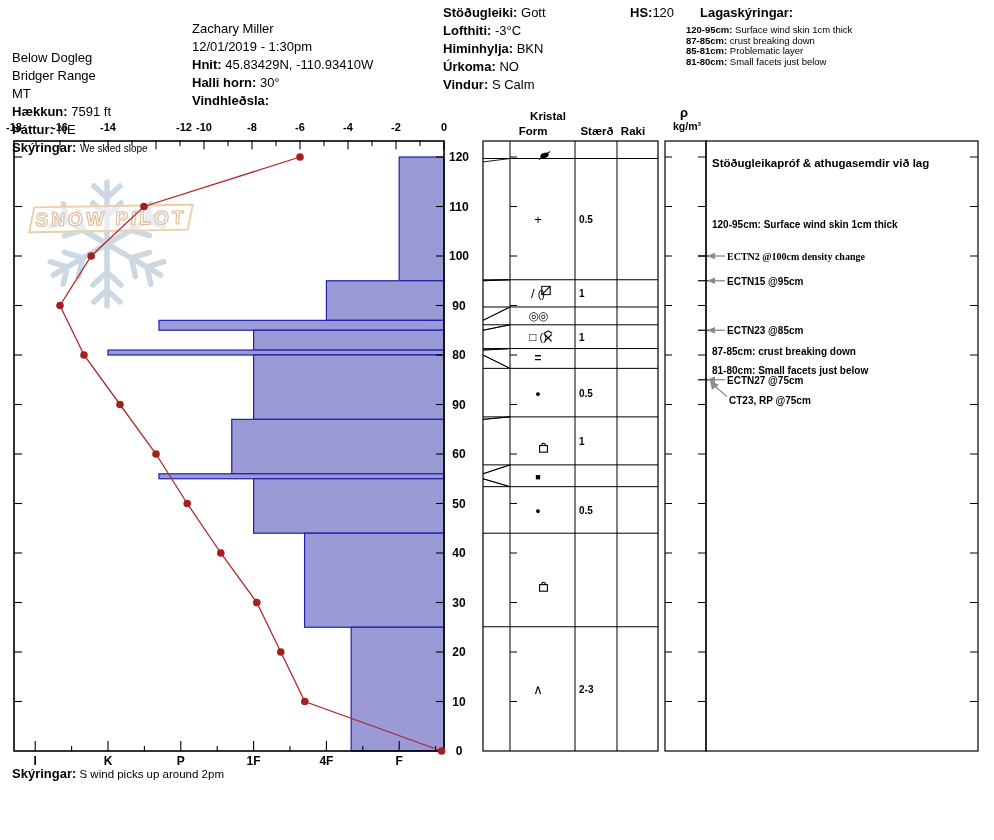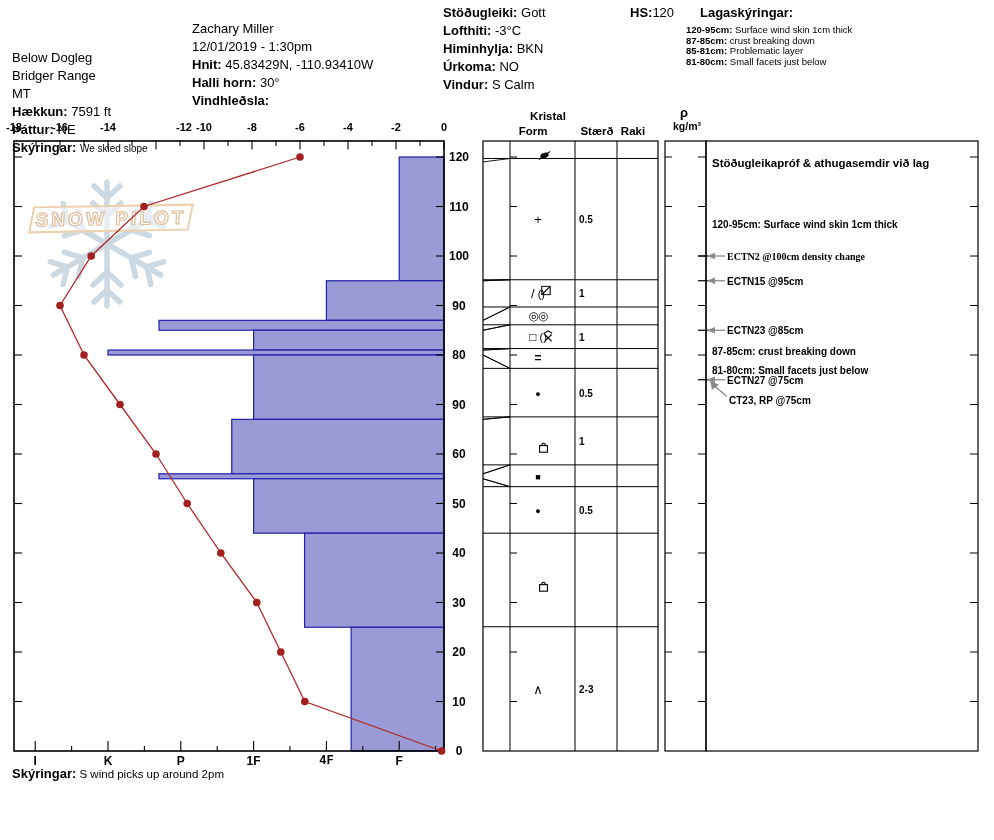--- a/index.html
+++ b/index.html
@@ -318,21 +318,21 @@
     <span class="ov dlbl" style="left:459px; top:404.5px;">90</span>
     <span class="ov dlbl" style="left:459px; top:355px;">80</span>
     <span class="ov dlbl" style="left:459px; top:305.5px;">90</span>
     <span class="ov dlbl" style="left:459px; top:256px;">100</span>
     <span class="ov dlbl" style="left:459px; top:206.5px;">110</span>
     <span class="ov dlbl" style="left:459px; top:157px;">120</span>
     <span class="ov hlbl" style="left:35.200000000000045px; top:761px;">I</span>
     <span class="ov hlbl" style="left:108px; top:761px;">K</span>
     <span class="ov hlbl" style="left:180.8px; top:761px;">P</span>
     <span class="ov hlbl" style="left:253.60000000000002px; top:761px;">1F</span>
-    <span class="ov hlbl" style="left:326.4px; top:761px;font-family:Liberation Mono, monospace;">4F</span>
+    <span class="ov hlbl" style="left:326.4px; top:761px;">4F</span>
     <span class="ov hlbl" style="left:399.2px; top:761px;">F</span>
     <span class="ov thead" style="left:548px; top:116px;text-align:center;">Kristal</span>
     <span class="ov thead" style="left:533px; top:131px;">Form</span>
     <span class="ov thead" style="left:597px; top:131px;">Stærð</span>
     <span class="ov thead" style="left:633px; top:131px;">Raki</span>
     <span class="ov rho-h" style="left:684px; top:112px;">ρ</span>
     <span class="ov rho-u" style="left:687px; top:126px;">kg/m³</span>
     <span class="ovl thead" style="left:712px; top:131px;margin-top:32px;">Stöðugleikapróf &amp; athugasemdir við lag</span>
     <span class="ov sym" style="left:538px; top:149.8225px;">
       <svg width="13" height="11" viewBox="0 0 13 11" style="vertical-align:middle">

